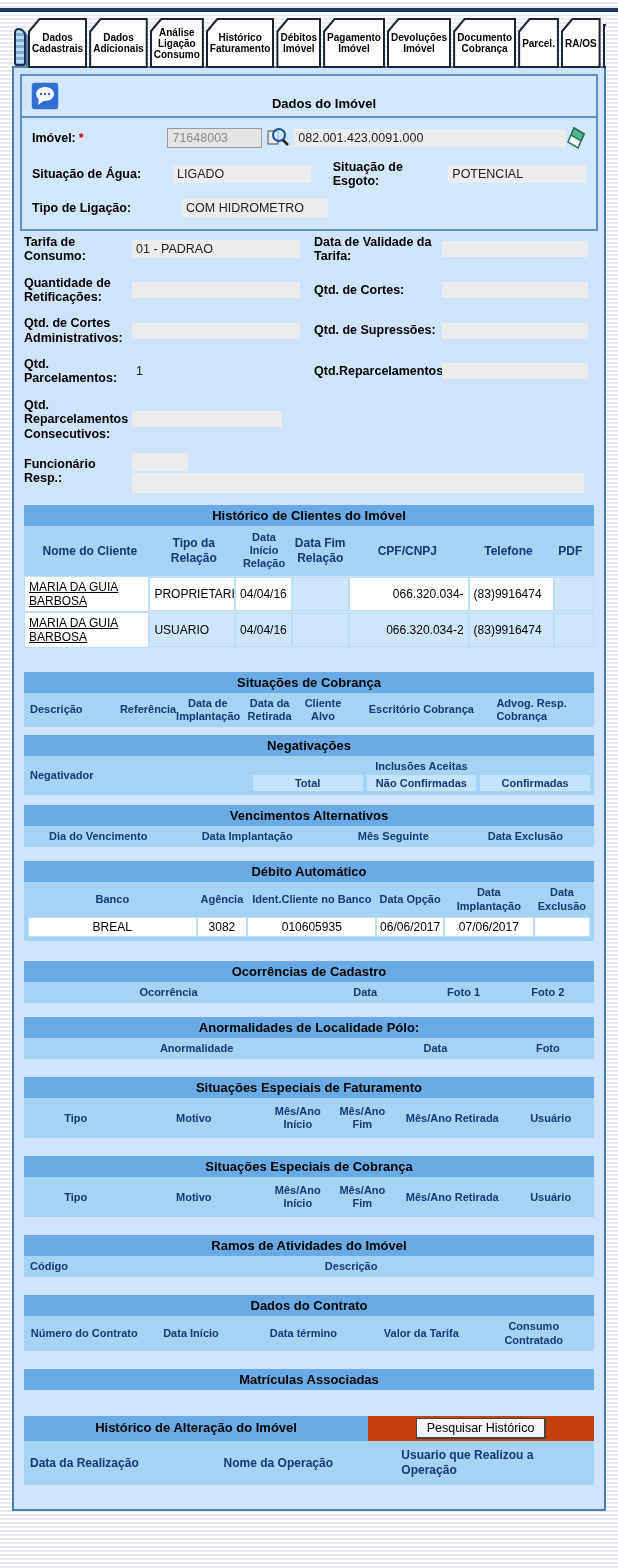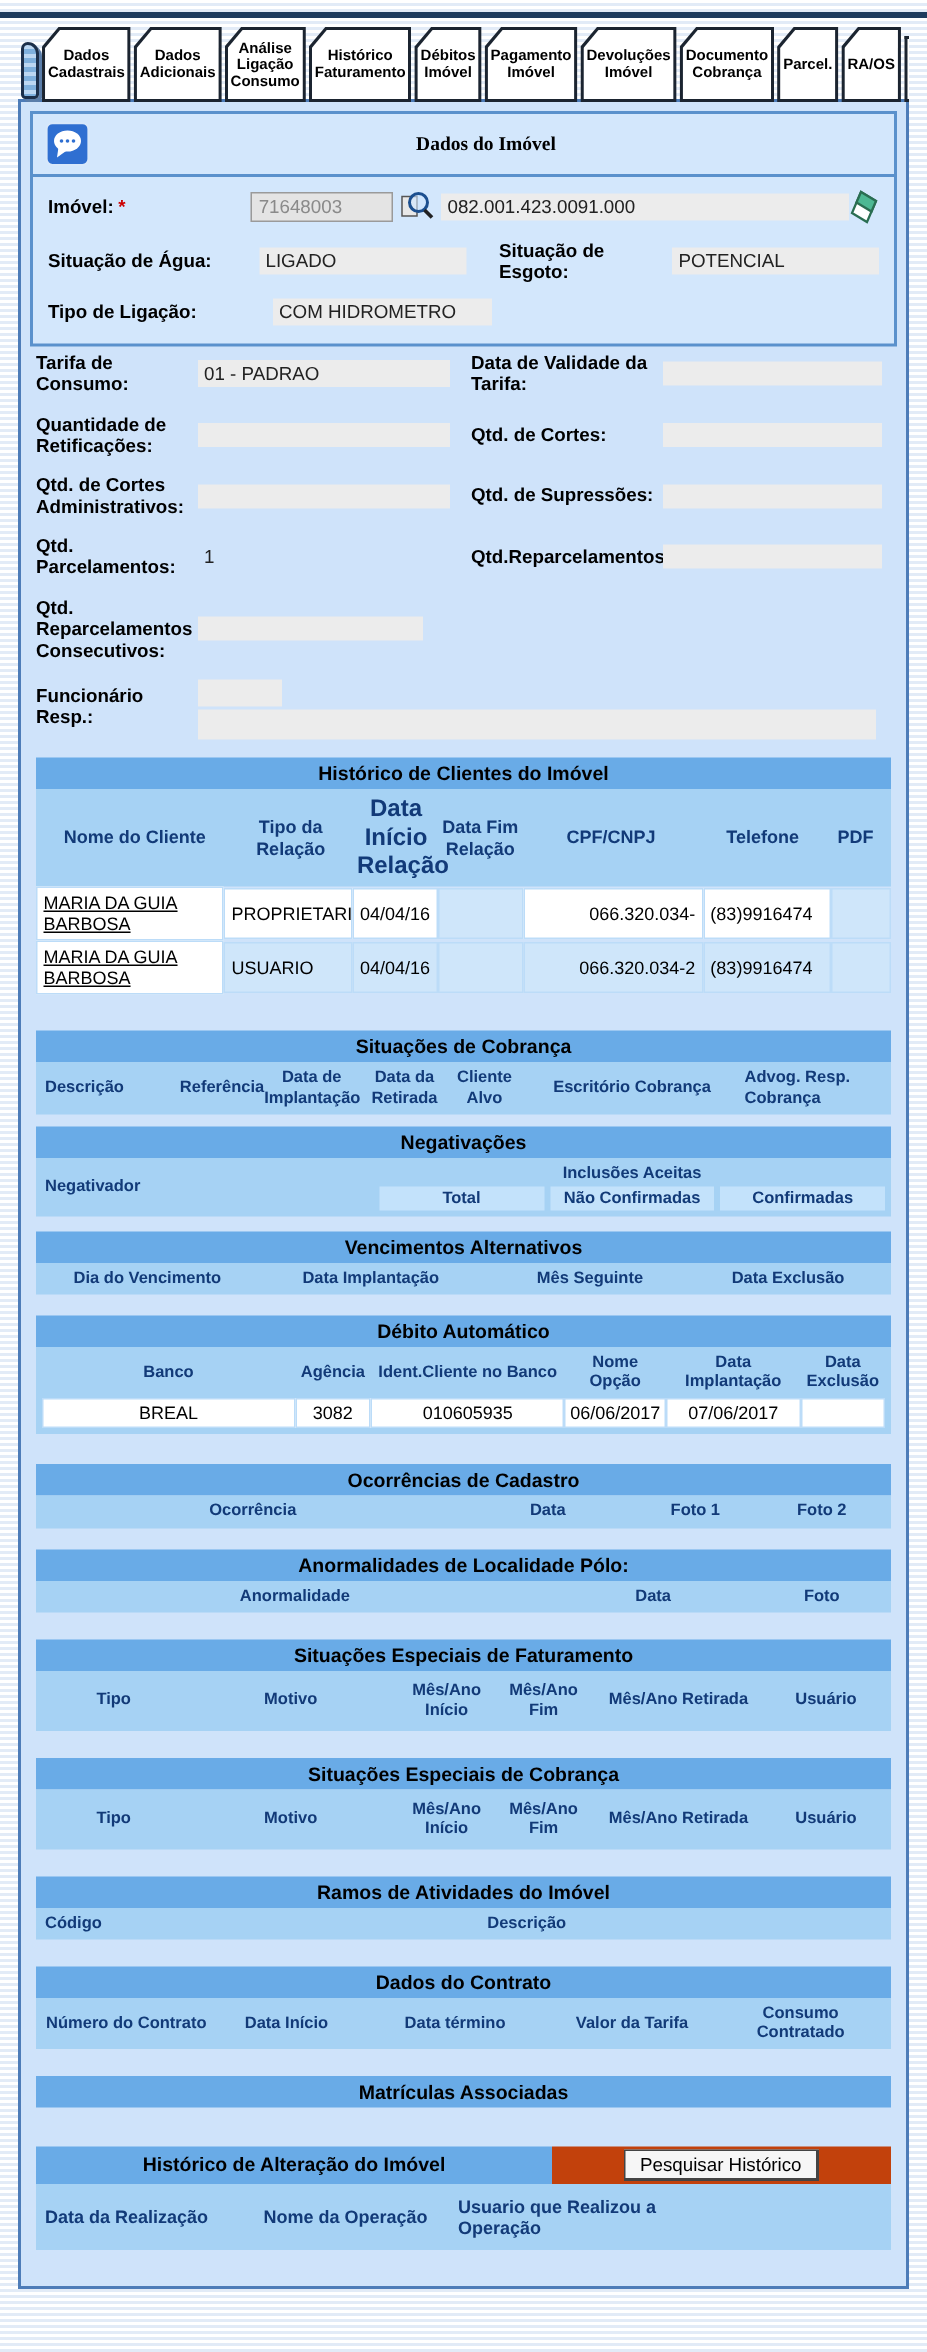--- a/index.html
+++ b/index.html
@@ -21,21 +21,21 @@
   .tab{position:relative;background:#1b2430;clip-path:polygon(11px 0,100% 0,100% 100%,0 100%,0 13px);
     padding:2px;flex:1 1 0;height:46px;cursor:pointer;}
   .tab-in{clip-path:polygon(10px 0,100% 0,100% 100%,0 100%,0 12px);
     background:#ffffff;width:100%;height:100%;display:flex;align-items:center;justify-content:center;
     text-align:center;font-weight:bold;font-size:10px;line-height:1.1;color:#000;box-sizing:border-box;padding:1px 2px;}
   .tab-sliver{width:10px;height:40px;background:#fff;border:2px solid #1b2430;border-right:none;}
   
   .panel{background:#cfe3fa;border:2px solid #4d7cb8;margin-top:-2px;padding:6px 6px 10px 6px;position:relative;z-index:1;}
   
   .ibox{border:2px solid #5a91cc;background:#d3e7fc;}
-  .ibox-head{display:flex;align-items:center;padding:5px 8px;border-bottom:2px solid #5a91cc;font-family:Liberation Serif, serif;}
+  .ibox-head{display:flex;align-items:flex-end;padding:5px 8px;border-bottom:2px solid #5a91cc;}
   .ibox-title{flex:1;text-align:center;font-weight:bold;font-size:13px;color:#000;}
   .ibox-body{padding:8px 10px 10px 10px;}
   .frow{display:flex;align-items:center;margin-bottom:10px;}
   .lbl{font-weight:bold;font-size:12.5px;color:#000;line-height:1.15;}
   .req{color:#cc0000;font-weight:bold;margin-left:3px;}
   .val{background:#ececec;font-size:12.5px;color:#222;padding:2px 4px;min-height:16px;box-sizing:border-box;}
   .val.dis{color:#8a8a8a;border:1px solid #9a9a9a;background:#e4e4e4;}
   
   .grid{padding:4px 4px 0 4px;}
   .grow{display:flex;align-items:center;margin-bottom:12px;}
@@ -209,21 +209,21 @@
           <span class="func-wide" style="display:block;"></span>
         </span>
       </div>
     </div>
 
     <div class="sec" style="margin-bottom:24px;">
       <div class="sec-title">Histórico de Clientes do Imóvel</div>
       <div class="hrow" style="min-height:42px;">
         <div class="hc" style="width:22%;font-size:12px;">Nome do Cliente</div>
         <div class="hc" style="width:15%;font-size:12px;">Tipo da Relação</div>
-        <div class="hc" style="width:10%;font-size:16px;">Data Início Relação</div>
+        <div class="hc" style="width:10%;font-size:11px;">Data Início Relação</div>
         <div class="hc" style="width:10%;font-size:12px;">Data Fim Relação</div>
         <div class="hc" style="width:21%;font-size:12px;">CPF/CNPJ</div>
         <div class="hc" style="width:15%;font-size:12px;">Telefone</div>
         <div class="hc" style="width:7%;font-size:12px;">PDF</div>
       </div>
       <div class="crow">
         <div class="cell white left" style="width:22%;">
             <span class="namelink">MARIA DA GUIA BARBOSA</span>
           </div>
         <div class="cell white left" style="width:15%;">PROPRIETARIO</div>
@@ -285,21 +285,21 @@
         <div class="hc" style="width:23%;">Data Exclusão</div>
       </div>
     </div>
 
     <div class="sec">
       <div class="sec-title">Débito Automático</div>
       <div class="hrow">
         <div class="hc" style="width:30%;">Banco</div>
         <div class="hc" style="width:9%;">Agência</div>
         <div class="hc" style="width:23%;">Ident.Cliente no Banco</div>
-        <div class="hc" style="width:12%;">Nome Opção</div>
+        <div class="hc" style="width:12%;">Data Opção</div>
         <div class="hc" style="width:16%;">Data Implantação</div>
         <div class="hc" style="width:10%;">Data Exclusão</div>
       </div>
       <div class="drow">
         <div class="dcell" style="width:30%;">BREAL</div>
         <div class="dcell" style="width:9%;">3082</div>
         <div class="dcell" style="width:23%;">010605935</div>
         <div class="dcell" style="width:12%;">06/06/2017</div>
         <div class="dcell" style="width:16%;">07/06/2017</div>
         <div class="dcell" style="width:10%;"></div>
@@ -372,21 +372,21 @@
       <div class="sec-title">Matrículas Associadas</div>
     </div>
 
     <div class="sec" style="margin-top:26px;">
       <div class="alt-titlebar">
         <div class="alt-title">Histórico de Alteração do Imóvel</div>
         <div class="alt-btncell">
             <button class="btn-plain">Pesquisar Histórico</button>
           </div>
       </div>
-      <div class="hrow" style="min-height:36px;">
+      <div class="hrow" style="min-height:36px;gap:48px;">
         <div class="hc tl" style="width:23%;font-size:12px;">Data da Realização</div>
         <div class="hc" style="width:26%;font-size:12px;">Nome da Operação</div>
         <div class="hc tl" style="width:33%;font-size:12px;">Usuario que Realizou a Operação</div>
       </div>
     </div>
 
   </div>
 </div>
 
 </body></html>

